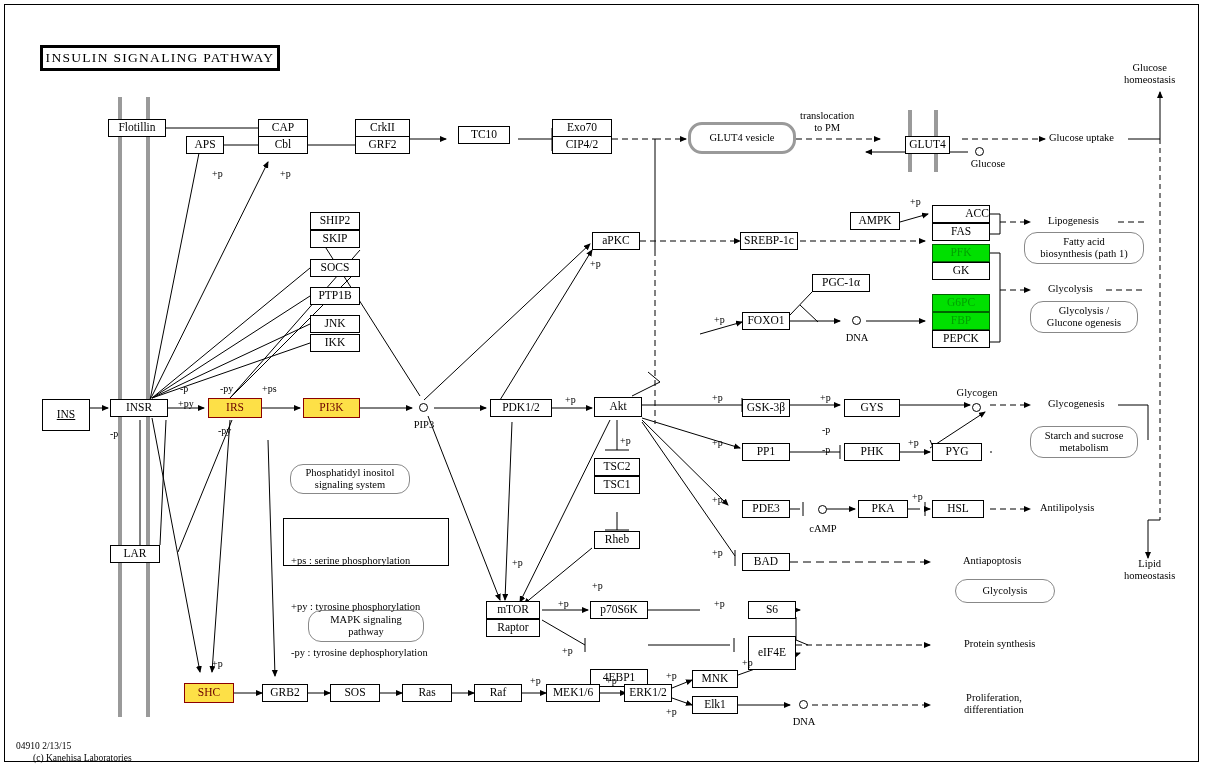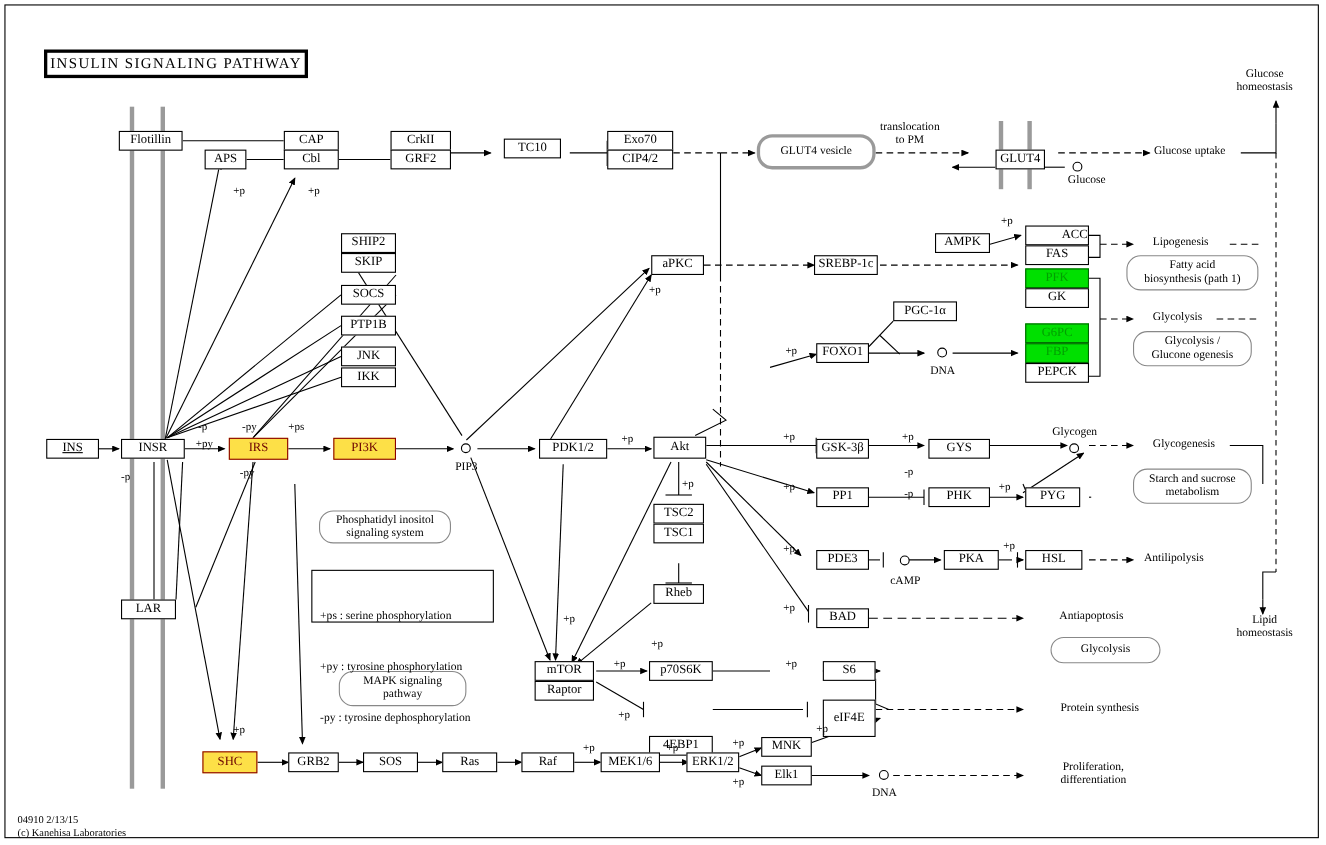--- a/index.html
+++ b/index.html
@@ -231,21 +231,21 @@
   <div class="box green" style="left:932px;top:244px;width:58px;height:18px;">PFK</div>
   <div class="box" style="left:932px;top:262px;width:58px;height:18px;">GK</div>
   <div class="box green" style="left:932px;top:294px;width:58px;height:18px;">G6PC</div>
   <div class="box green" style="left:932px;top:312px;width:58px;height:18px;">FBP</div>
   <div class="box" style="left:932px;top:330px;width:58px;height:18px;">PEPCK</div>
 
   <div class="box" style="left:812px;top:274px;width:58px;height:18px;">PGC-1α</div>
   <div class="box" style="left:742px;top:312px;width:48px;height:18px;">FOXO1</div>
   <div class="cpd" style="left:852px;top:316px;"></div>
 
-  <div class="box" style="left:42px;top:399px;width:48px;height:18px;text-decoration:underline;">INS</div>
+  <div class="box" style="left:42px;top:399px;width:48px;height:32px;text-decoration:underline;">INS</div>
   <div class="box" style="left:110px;top:399px;width:58px;height:18px;">INSR</div>
   <div class="box red" style="left:208px;top:398px;width:54px;height:20px;">IRS</div>
   <div class="box red" style="left:303px;top:398px;width:57px;height:20px;">PI3K</div>
   <div class="cpd" style="left:419px;top:403px;"></div>
   <div class="box" style="left:490px;top:399px;width:62px;height:18px;">PDK1/2</div>
   <div class="box" style="left:594px;top:397px;width:48px;height:20px;">Akt</div>
   <div class="box" style="left:742px;top:399px;width:48px;height:18px;">GSK-3β</div>
   <div class="box" style="left:844px;top:399px;width:56px;height:18px;">GYS</div>
   <div class="box" style="left:742px;top:443px;width:48px;height:18px;">PP1</div>
   <div class="box" style="left:844px;top:443px;width:56px;height:18px;">PHK</div>
@@ -371,14 +371,14 @@
   <div class="lbl ph" style="left:714px;top:598px;">+p</div>
   <div class="lbl ph" style="left:562px;top:645px;">+p</div>
   <div class="lbl ph" style="left:742px;top:657px;">+p</div>
   <div class="lbl ph" style="left:212px;top:658px;">+p</div>
   <div class="lbl ph" style="left:530px;top:675px;">+p</div>
   <div class="lbl ph" style="left:606px;top:675px;">+p</div>
   <div class="lbl ph" style="left:666px;top:670px;">+p</div>
   <div class="lbl ph" style="left:666px;top:706px;">+p</div>
 
   <div class="footer" style="left:16px;top:740px;">04910 2/13/15</div>
-  <div class="footer" style="left:16px;top:752px;">(c) Kanehisa Laboratories</div>
+  <div class="footer" style="left:33px;top:752px;">(c) Kanehisa Laboratories</div>
 </div>
 
 </body></html>

